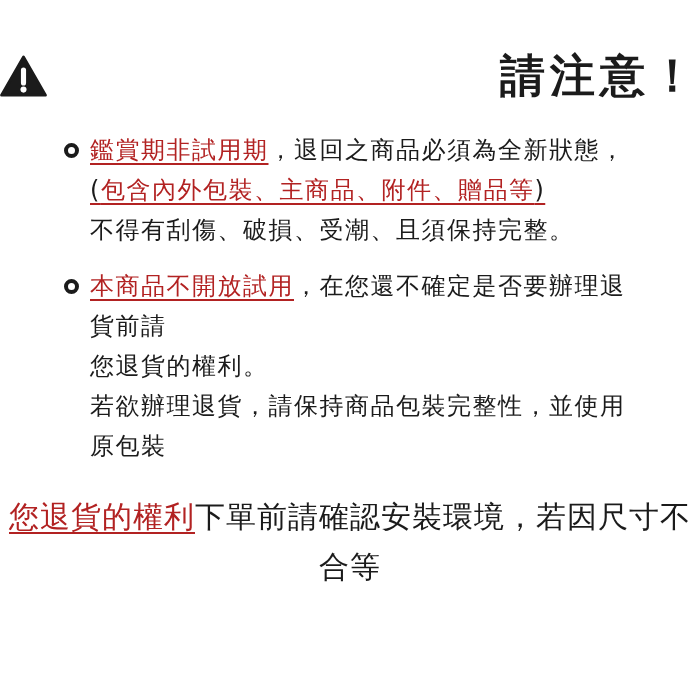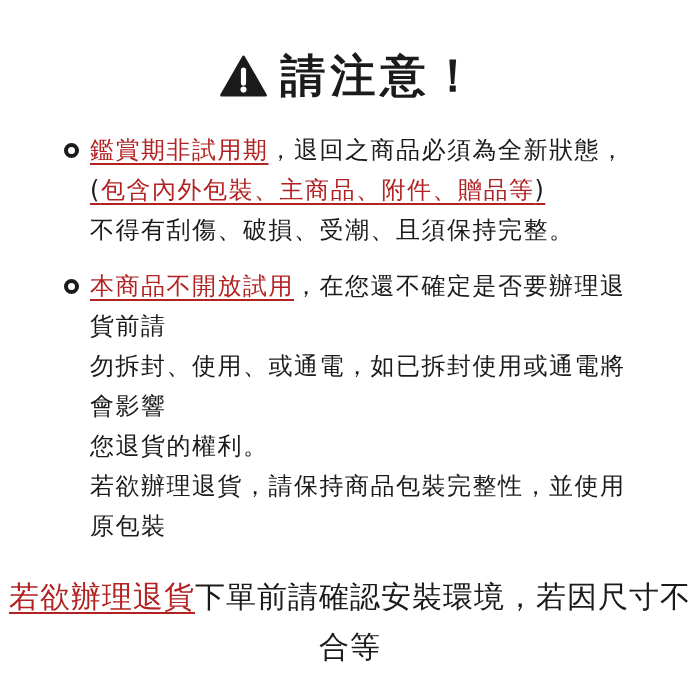--- a/index.html
+++ b/index.html
@@ -7,21 +7,21 @@
     width: 700px; height: 700px;
     background: #ffffff;
     font-family: "DejaVu Sans", sans-serif;
     color: #1b1b1b;
     overflow: hidden;
   }
   .page { width: 700px; height: 700px; position: relative; }
 
   
   .title-row {
-    display: flex; justify-content: center; align-items: center;
+    display: flex; justify-content: space-between; align-items: center;
     gap: 14px; padding-top: 46px;
   }
   .warn-icon svg { width: 47px; height: 43px; display: block; }
   .page-title {
     margin: 0; font-size: 45px; font-weight: 900;
     letter-spacing: 5px; color: #1b1b1b;
   }
 
   
   .notice-list { margin: 24px 56px 0 64px; }
@@ -80,26 +80,25 @@
         <p><span class="red u">鑑賞期非試用期</span><span>，退回之商品必須為全新狀態，</span></p>
         <p><span class="u-wrap"><span class="blk">(</span><span>包含內外包裝、主商品、附件、贈品等</span><span class="blk">)</span></span></p>
         <p><span>不得有刮傷、破損、受潮、且須保持完整。</span></p>
       </div>
     </div>
 
     <div class="notice-item">
       <span class="bullet-dot"></span>
       <div class="item-text">
         <p><span class="red u">本商品不開放試用</span><span>，在您還不確定是否要辦理退貨前請</span></p>
-        <p><span>勿拆封、使用、或通電，如已拆封使用或通電將會影響</span></p>
         <p><span>您退貨的權利。</span></p>
         <p><span>若欲辦理退貨，請保持商品包裝完整性，並使用原包裝</span></p>
       </div>
     </div>
 
   </div>
 
   <div class="footer">
-    <p><span class="red u">若欲辦理退貨</span><span>下單前請確認安裝環境，若因尺寸不合等</span></p>
+    <p><span class="red u">您退貨的權利</span><span>下單前請確認安裝環境，若因尺寸不合等</span></p>
 
   </div>
 
 </div>
 
 </body></html>

